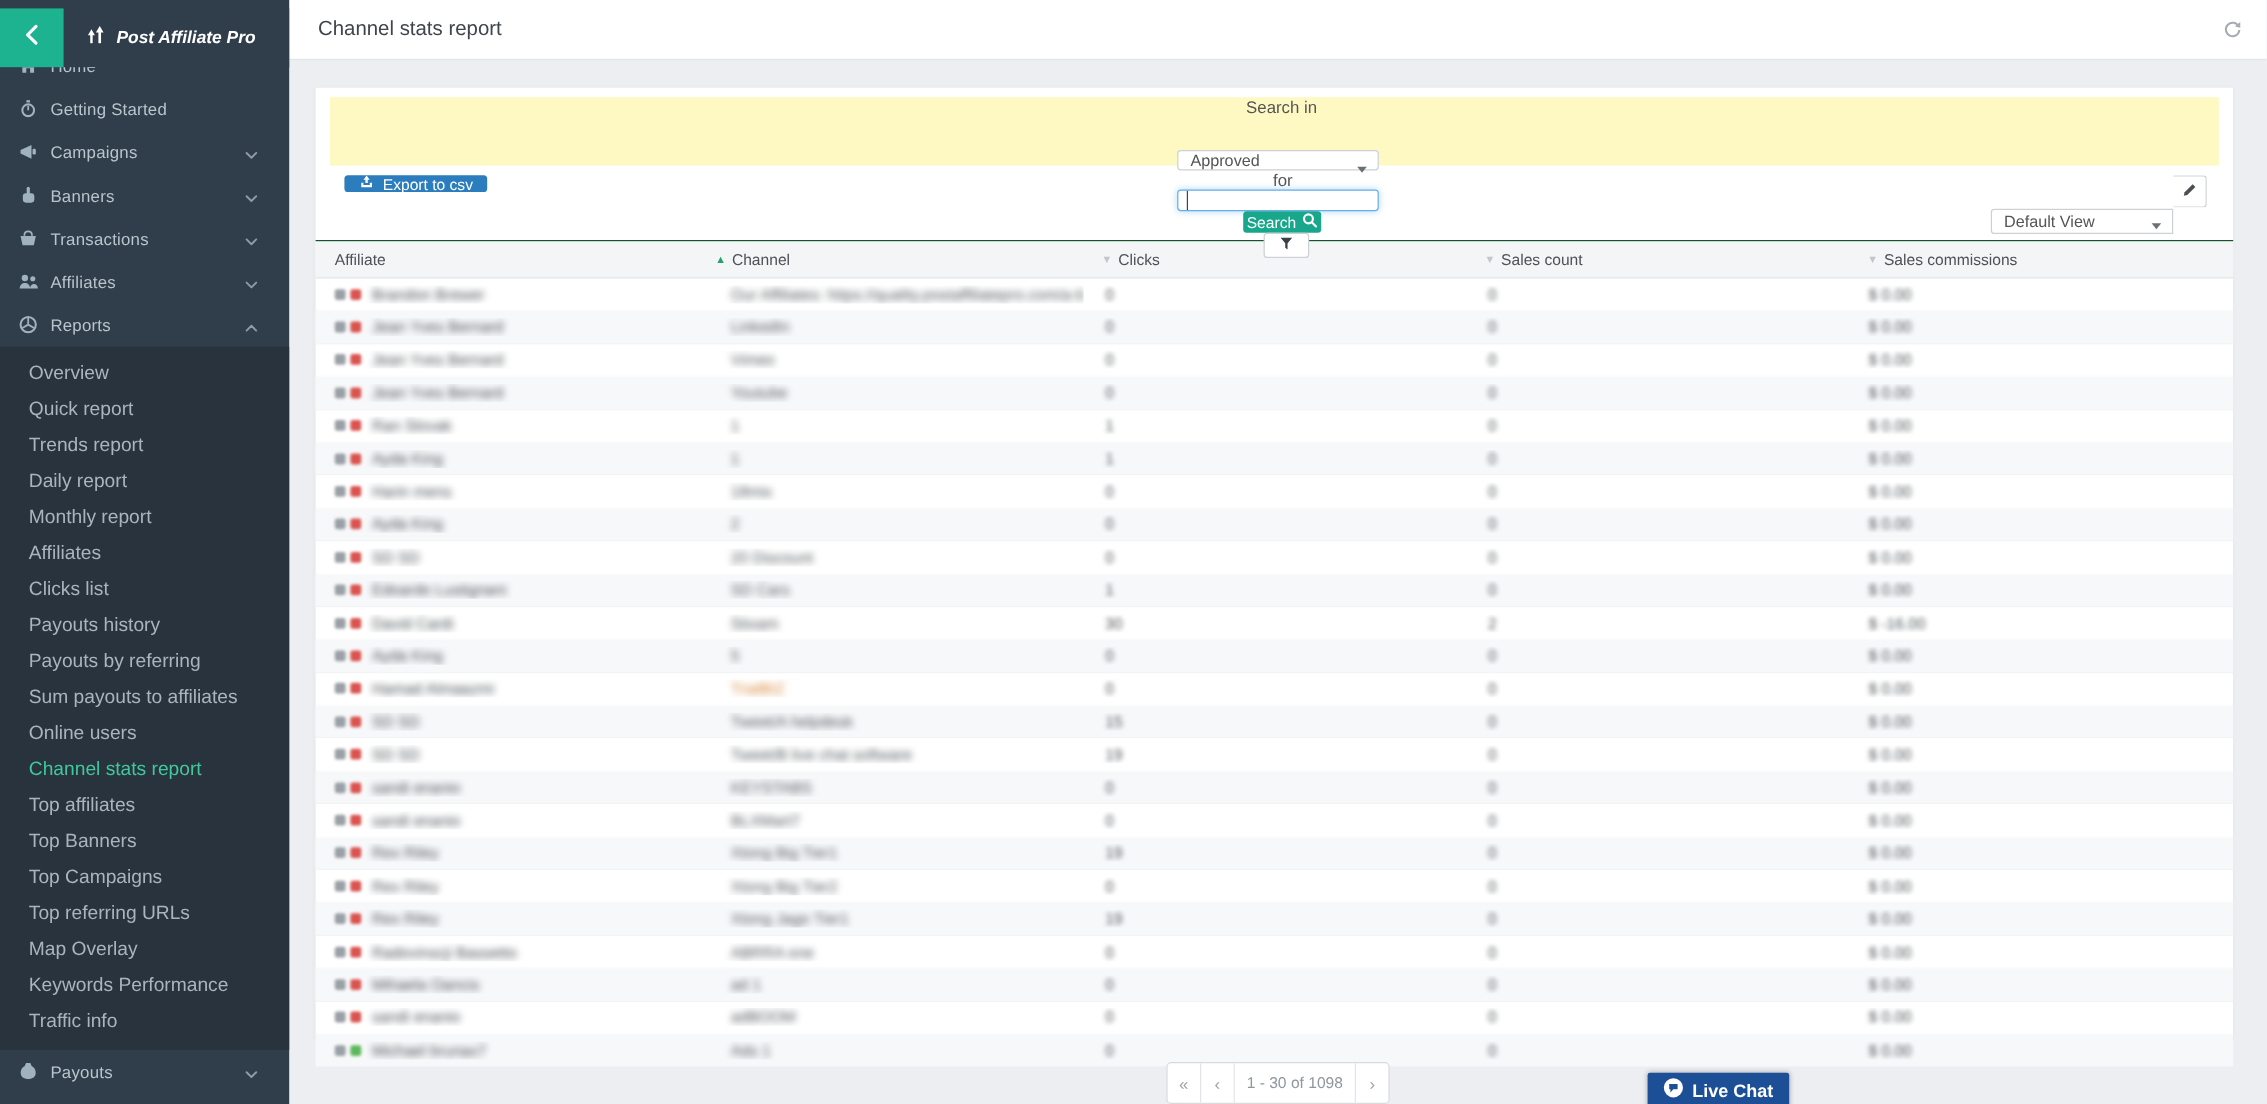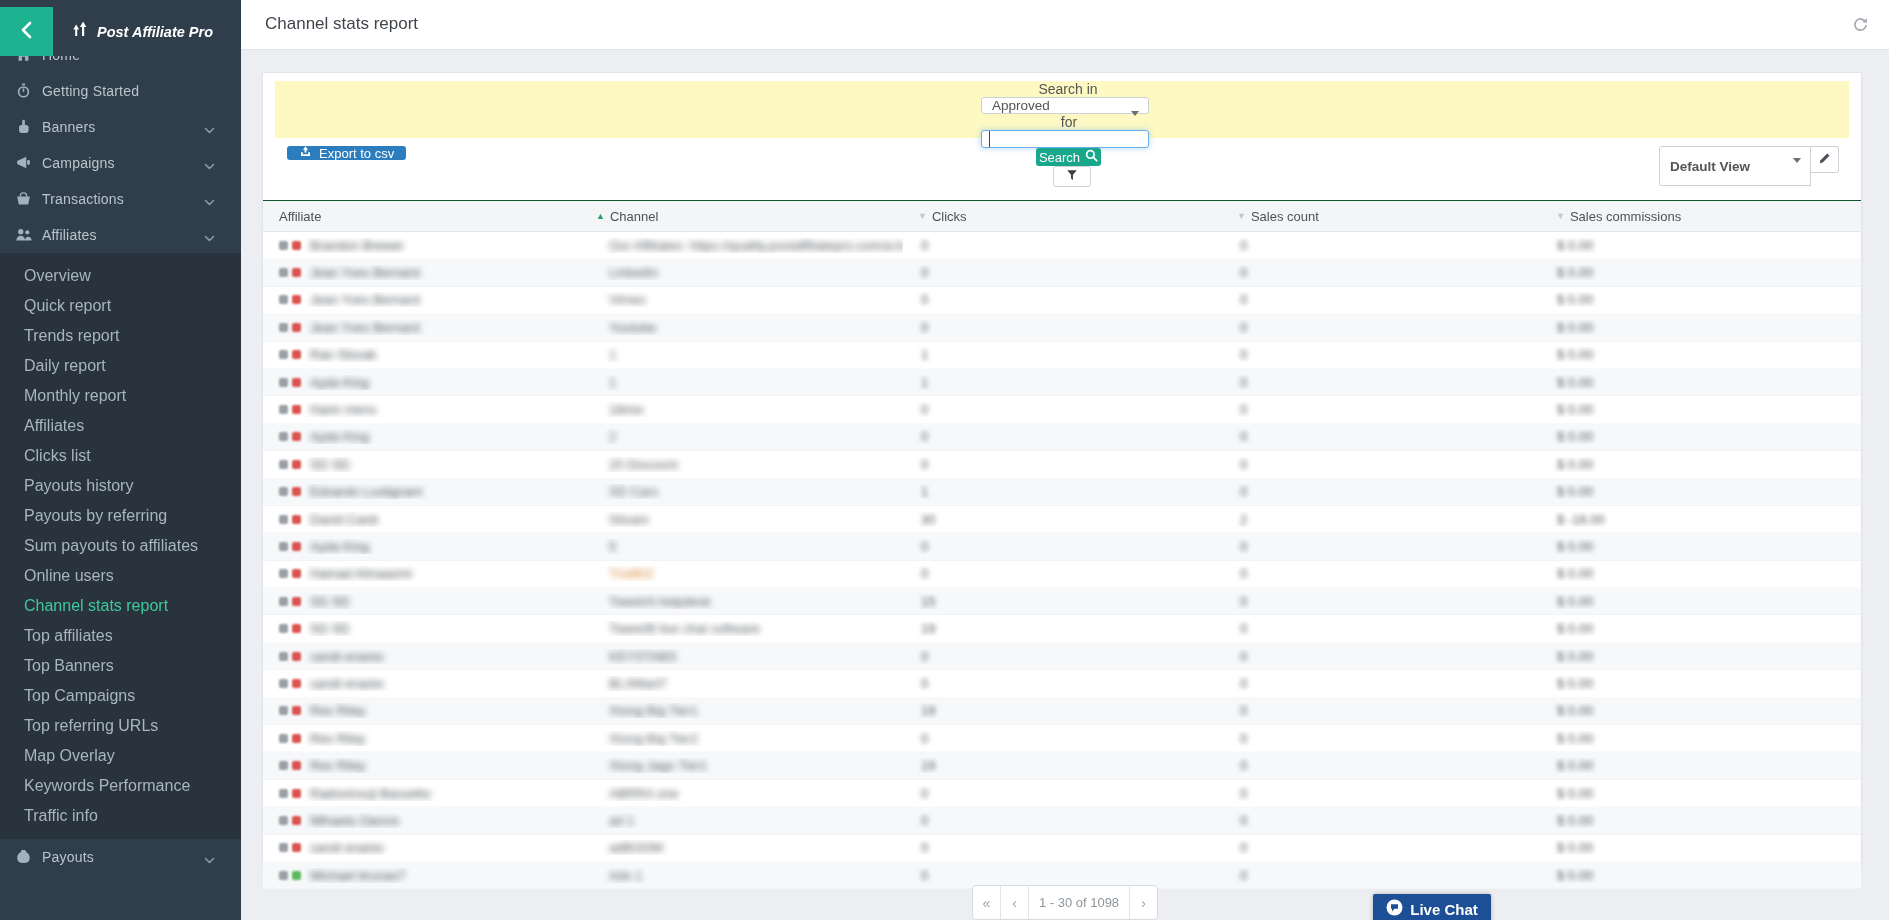--- a/index.html
+++ b/index.html
@@ -29,39 +29,39 @@
   .refresh{position:absolute;right:20px;top:16px;width:17px;height:17px;cursor:pointer;}
 
   
   .main{position:absolute;left:241px;top:49px;right:0;bottom:0;background:#eceef1;}
   .card{position:absolute;left:21px;top:23px;width:1600px;height:793px;background:#fff;
         border:1px solid #e3e6e9;box-shadow:0 1px 2px rgba(0,0,0,.05);box-sizing:border-box;}
 
   .band{margin:8px 12px 0 12px;height:57px;background:#fef9c3;display:flex;align-items:center;flex-direction:column;}
   .band .lbl{font-size:14px;color:#555;margin-left:12px;}
   .sel{position:relative;background:#fff;border:1px solid #ccd1d5;border-radius:3px;height:31px;
-       display:flex;align-items:center;box-sizing:border-box;cursor:pointer;}
+       display:flex;align-items:center;box-sizing:border-box;cursor:pointer;margin-top:28px;}
   .sel .selval{font-size:13.5px;color:#555;margin-left:10px;}
   .caret{position:absolute;right:9px;top:13px;width:0;height:0;border-left:4px solid transparent;
          border-right:4px solid transparent;border-top:5px solid #6b7075;}
   .sel.searchin{width:168px;margin-left:6px;}
   .band .for{margin-left:14px;font-size:14px;color:#555;}
   .inputbox{width:168px;height:31px;margin-left:6px;background:#fff;border:1px solid #66afe9;border-radius:3px;
             box-shadow:0 0 6px rgba(102,175,233,.5);box-sizing:border-box;display:flex;align-items:center;cursor:text;}
   .cursorbar{display:inline-block;width:1px;height:16px;background:#444;margin-left:7px;}
   .btn-search{margin-left:13px;height:33px;width:65px;background:#18a78b;color:#fff;border:none;border-radius:3px;
               font-size:13px;display:flex;align-items:center;justify-content:center;gap:5px;cursor:pointer;font-family:inherit;}
   .btn-filter{margin-left:20px;height:33px;width:38px;background:#fff;border:1px solid #ccd1d5;border-radius:3px;
               display:flex;align-items:center;justify-content:center;cursor:pointer;}
 
   .toolbar{position:relative;margin:8px 0 0 0;height:27px;}
   .btn-export{position:absolute;left:24px;top:0;height:14px;padding:0 12px;background:#2c7dbd;color:#fff;border:none;
               border-radius:3px;font-size:13px;display:flex;align-items:center;gap:7px;cursor:pointer;font-family:inherit;}
   .viewgroup{position:absolute;right:22px;top:0;display:flex;}
-  .sel.view{width:152px;height:40px;border-radius:3px 0 0 3px;font-weight:bold;}
+  .sel.view{width:152px;height:21px;border-radius:3px 0 0 3px;}
   .sel.view .caret{top:11px;}
   .btn-pencil{width:28px;height:27px;background:#fff;border:1px solid #ccd1d5;border-left:none;border-radius:0 3px 3px 0;
               display:flex;align-items:center;justify-content:center;cursor:pointer;box-sizing:border-box;}
 
   
   .thead,.trow{display:grid;grid-template-columns:318px 322px 319px 319px 322px;}
   .thead{margin-top:27px;height:30px;background:#f4f5f7;border-top:1px solid #14532d;border-bottom:1px solid #e4e7ea;
          align-items:center;}
   .th{font-size:13px;color:#4d5258;display:flex;align-items:center;white-space:nowrap;cursor:pointer;}
   .th.first{padding-left:16px;}
@@ -120,44 +120,44 @@
               <rect x="6.6" y="1.4" width="2.8" height="1.8"></rect>
               <line x1="8" y1="9.3" x2="8" y2="6" stroke="#9fb2be" stroke-width="1.4"></line>
             </svg>
           </span>
     <span class="nlabel">Getting Started</span>
 
   </div>
         <div class="nav-item">
     <span class="nicon">
             <svg width="17" height="17" viewBox="0 0 16 16" fill="#9fb2be">
+              <path d="M2 6.6 L10.6 2.6 V13.4 L2 9.4 Z"></path>
+              <rect x="11.4" y="5.6" width="2.6" height="4.6" rx="1"></rect>
+            </svg>
+          </span>
+    <span class="nlabel">Campaigns</span>
+    <span class="nchev"><svg width="11" height="11" viewBox="0 0 11 11">
+              <polyline points="1.5,3.5 5.5,7.5 9.5,3.5" fill="none" stroke="#aeb9c2" stroke-width="1.6" stroke-linecap="round" stroke-linejoin="round"></polyline>
+            </svg></span>
+  </div>
+        <div class="nav-item">
+    <span class="nicon">
+            <svg width="17" height="17" viewBox="0 0 16 16" fill="#9fb2be">
               <rect x="6.8" y="1.6" width="2.5" height="7.5" rx="1.2"></rect>
               <rect x="3.8" y="6.6" width="9" height="7.4" rx="2.4"></rect>
             </svg>
           </span>
     <span class="nlabel">Banners</span>
     <span class="nchev"><svg width="11" height="11" viewBox="0 0 11 11">
               <polyline points="1.5,3.5 5.5,7.5 9.5,3.5" fill="none" stroke="#aeb9c2" stroke-width="1.6" stroke-linecap="round" stroke-linejoin="round"></polyline>
             </svg></span>
   </div>
         <div class="nav-item">
     <span class="nicon">
             <svg width="17" height="17" viewBox="0 0 16 16" fill="#9fb2be">
-              <path d="M2 6.6 L10.6 2.6 V13.4 L2 9.4 Z"></path>
-              <rect x="11.4" y="5.6" width="2.6" height="4.6" rx="1"></rect>
-            </svg>
-          </span>
-    <span class="nlabel">Campaigns</span>
-    <span class="nchev"><svg width="11" height="11" viewBox="0 0 11 11">
-              <polyline points="1.5,3.5 5.5,7.5 9.5,3.5" fill="none" stroke="#aeb9c2" stroke-width="1.6" stroke-linecap="round" stroke-linejoin="round"></polyline>
-            </svg></span>
-  </div>
-        <div class="nav-item">
-    <span class="nicon">
-            <svg width="17" height="17" viewBox="0 0 16 16" fill="#9fb2be">
               <path d="M2 6.2 h12 l-1.6 7.4 h-8.8 Z"></path>
               <path d="M5 6 c0-4.4 6-4.4 6 0" fill="none" stroke="#9fb2be" stroke-width="1.4"></path>
             </svg>
           </span>
     <span class="nlabel">Transactions</span>
     <span class="nchev"><svg width="11" height="11" viewBox="0 0 11 11">
               <polyline points="1.5,3.5 5.5,7.5 9.5,3.5" fill="none" stroke="#aeb9c2" stroke-width="1.6" stroke-linecap="round" stroke-linejoin="round"></polyline>
             </svg></span>
   </div>
         <div class="nav-item">
@@ -165,20 +165,34 @@
             <svg width="17" height="17" viewBox="0 0 16 16" fill="#9fb2be">
               <circle cx="5.4" cy="5.3" r="2.5"></circle>
               <path d="M1.3 13.6 c0-2.8 2-4.4 4.1-4.4 s4.1 1.6 4.1 4.4 Z"></path>
               <circle cx="11.6" cy="5.9" r="2"></circle>
               <path d="M9.3 13.6 c.2-2.2 1.6-3.6 3.2-3.6 1.9 0 3 1.6 3.1 3.6 Z"></path>
             </svg>
           </span>
     <span class="nlabel">Affiliates</span>
     <span class="nchev"><svg width="11" height="11" viewBox="0 0 11 11">
               <polyline points="1.5,3.5 5.5,7.5 9.5,3.5" fill="none" stroke="#aeb9c2" stroke-width="1.6" stroke-linecap="round" stroke-linejoin="round"></polyline>
+            </svg></span>
+  </div>
+        <div class="nav-item">
+    <span class="nicon">
+            <svg width="17" height="17" viewBox="0 0 16 16" fill="#9fb2be">
+              <circle cx="8" cy="8" r="6" fill="none" stroke="#9fb2be" stroke-width="1.6"></circle>
+              <line x1="8" y1="8" x2="8" y2="2.6" stroke="#9fb2be" stroke-width="1.4"></line>
+              <line x1="8" y1="8" x2="12.6" y2="10.6" stroke="#9fb2be" stroke-width="1.4"></line>
+              <line x1="8" y1="8" x2="3.4" y2="10.6" stroke="#9fb2be" stroke-width="1.4"></line>
+            </svg>
+          </span>
+    <span class="nlabel">Reports</span>
+    <span class="nchev"><svg width="11" height="11" viewBox="0 0 11 11">
+              <polyline points="1.5,7.5 5.5,3.5 9.5,7.5" fill="none" stroke="#aeb9c2" stroke-width="1.6" stroke-linecap="round" stroke-linejoin="round"></polyline>
             </svg></span>
   </div>
         <div class="submenu">
           <div class="sub-item">Overview</div>
           <div class="sub-item">Quick report</div>
           <div class="sub-item">Trends report</div>
           <div class="sub-item">Daily report</div>
           <div class="sub-item">Monthly report</div>
           <div class="sub-item">Affiliates</div>
           <div class="sub-item">Clicks list</div>

